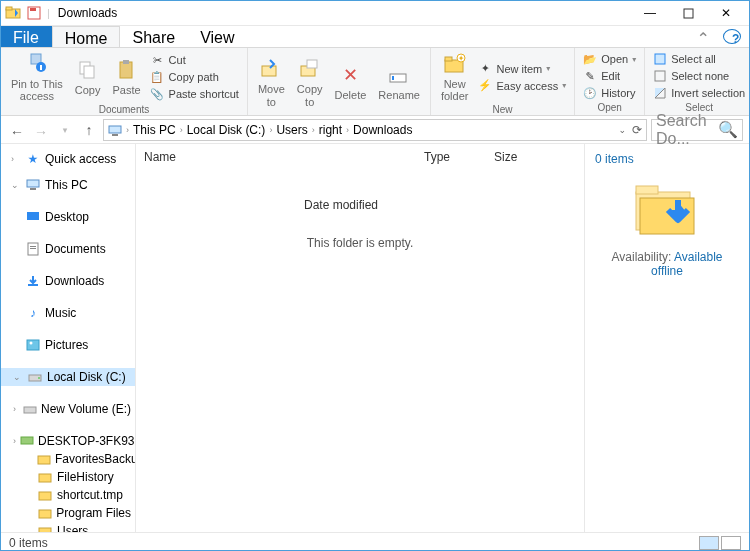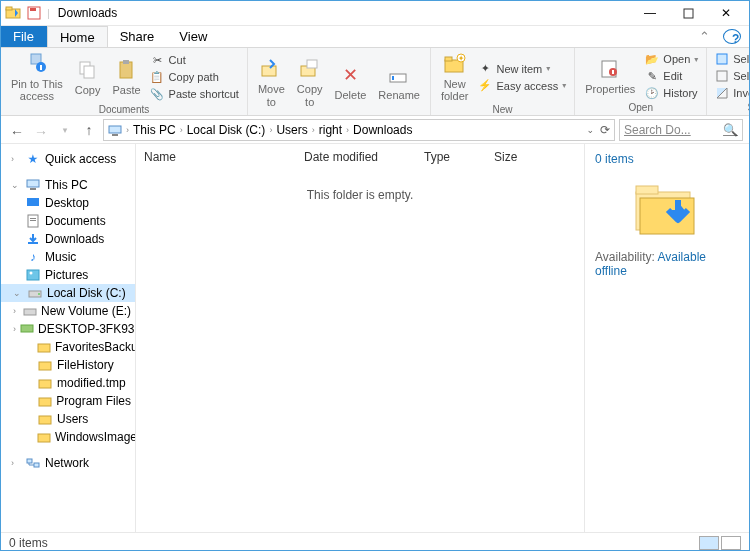--- a/index.html
+++ b/index.html
@@ -3,61 +3,61 @@
 <meta charset="utf-8">
 <style>
 * { box-sizing: border-box; margin: 0; padding: 0; }
 body { font-family: "Segoe UI", Tahoma, sans-serif; font-size: 11px; color: #000; background: #fff; width: 750px; height: 551px; overflow: hidden; border: 1px solid #4a9edb; }
 .titlebar { height: 25px; display: flex; align-items: center; padding: 0 4px; background: #fff; border-bottom: 1px solid #e8e8e8; }
 .titlebar .icons { display: flex; gap: 6px; align-items: center; margin-right: 8px; }
 .titlebar .title { font-size: 12px; }
 .titlebar .controls { margin-left: auto; display: flex; }
 .titlebar .controls .wc { width: 38px; height: 20px; display: flex; align-items: center; justify-content: center; font-size: 12px; }
 .tabbar { height: 22px; display: flex; align-items: stretch; border-bottom: 1px solid #d9d9d9; }
-.tabbar .tab { padding: 3px 12px 0; font-size: 13px; border-right: 1px solid transparent; }
+.tabbar .tab { padding: 3px 12px 0; font-size: 16px; border-right: 1px solid transparent; }
 .tabbar .tab.file { background: #1979ca; color: #fff; }
 .tabbar .tab.active { background: #f5f6f7; border-top: 1px solid #d9d9d9; border-left: 1px solid #d9d9d9; border-right: 1px solid #d9d9d9; }
 .tabbar .spacer { flex: 1; }
 .tabbar .help { padding: 3px 8px 0; color: #1979ca; font-size: 12px; font-weight: bold; border:1px solid #1979ca; border-radius:50%; width:15px; height:15px; line-height:12px; text-align:center; margin:3px 8px 0 0;}
 .ribbon { height: 68px; background: #f5f6f7; border-bottom: 1px solid #d9d9d9; display: flex; font-size: 11px; color: #444; }
 .ribbon-group { display: flex; flex-direction: column; border-right: 1px solid #e1e1e1; padding: 2px 6px 0; }
 .ribbon-group .gbody { flex: 1; display: flex; align-items: center; gap: 4px; }
 .ribbon-group .glabel { text-align: center; font-size: 10px; color: #666; padding-bottom: 2px; }
 .rbtn-lg { display: flex; flex-direction: column; align-items: center; gap: 2px; padding: 2px 4px; text-align: center; line-height: 1.1; color: #6a6a6a; }
 .rbtn-lg .ico { width: 24px; height: 24px; display: flex; align-items: center; justify-content: center; }
 .rbtn-sm { display: flex; align-items: center; gap: 4px; padding: 1px 2px; white-space: nowrap; }
 .rbtn-sm .ico { width: 14px; height: 14px; display: flex; align-items: center; justify-content: center; }
 .vstack { display: flex; flex-direction: column; gap: 1px; }
 .addrbar { height: 28px; display: flex; align-items: center; gap: 4px; padding: 2px 6px; border-bottom: 1px solid #e8e8e8; }
 .navbtn { width: 20px; height: 20px; display: flex; align-items: center; justify-content: center; color: #555; font-size: 14px; }
 .navbtn.disabled { color: #bbb; }
 .crumbs { flex: 1; display: flex; align-items: center; height: 22px; border: 1px solid #ccc; padding: 0 4px; gap: 4px; font-size: 12px; overflow: hidden; }
 .crumbs .sep { color: #888; font-size: 9px; }
 .crumbs .refresh { margin-left: auto; color: #666; }
-.search { width: 124px; height: 22px; border: 1px solid #ccc; padding: 0 4px; color: #888; display: flex; align-items: center; font-size: 12px; text-decoration: underline; }
+.search { width: 92px; height: 22px; border: 1px solid #ccc; padding: 0 4px; color: #888; display: flex; align-items: center; font-size: 16px; }
 .body { display: flex; height: 388px; }
 .nav { width: 135px; border-right: 1px solid #e8e8e8; overflow: hidden; padding-top: 6px; }
 .nav .item { display: flex; align-items: center; gap: 4px; padding: 2px 4px 2px 10px; height: 18px; white-space: nowrap; font-size: 12px; }
-.nav .item.indent { padding-left: 24px; }
+.nav .item.indent { padding-left: 24px; margin-top: 14px; }
 .nav .item.indent2 { padding-left: 36px; }
 .nav .item.selected { background: #cde8ff; }
 .nav .exp { width: 10px; color: #888; font-size: 9px; }
 .nav .ico { width: 16px; height: 14px; display: flex; align-items: center; justify-content: center; }
 .nav .spacer { height: 8px; }
 .content { flex: 1; display: flex; flex-direction: column; }
 .cols { display: flex; padding: 6px 8px; font-size: 12px; color: #333; }
 .cols .col { padding-right: 30px; }
 .cols .col:first-child { width: 160px; }
-.cols .col:nth-child(2) { width: 120px; }
+.cols .col:nth-child(2) { width: 120px; margin-top: 48px; }
 .cols .col:nth-child(3) { width: 70px; }
 .empty { text-align: center; color: #555; font-size: 12px; margin-top: 18px; }
 .details { width: 165px; border-left: 1px solid #e8e8e8; padding: 8px 10px; font-size: 12px; }
 .details .count { color: #1a6fb0; margin-bottom: 12px; }
 .details .bigicon { display: flex; justify-content: center; margin: 8px 0 12px; }
-.details .avail { color: #666; }
+.details .avail { color: #666; text-align: center; }
 .details .avail .v { color: #1a6fb0; }
 .status { height: 20px; border-top: 1px solid #e8e8e8; display: flex; align-items: center; padding: 0 8px; font-size: 12px; color: #444; }
 .status .viewbtns { margin-left: auto; display: flex; gap: 2px; }
 .status .viewbtns .vb { width: 20px; height: 14px; border: 1px solid #aaa; }
 .status .viewbtns .vb.active { background: #cde8ff; }
 svg { display: block; }
 </style>
 </head>
 <body>
 
@@ -213,30 +213,20 @@
             <span>Easy access</span>
             <span style="font-size:8px;color:#888"> ▾</span>
           </div>
       </div>
     </div>
     <div class="glabel">New</div>
   </div>
 
   <div class="ribbon-group">
     <div class="gbody">
-      <div class="rbtn-lg">
-          <span class="ico">
-            <svg width="22" height="22">
-              <rect x="3" y="3" width="14" height="16" fill="#fff" stroke="#888"></rect>
-              <circle cx="14" cy="14" r="4" fill="#d9534f"></circle>
-              <rect x="13" y="12" width="2" height="4" fill="#fff"></rect>
-            </svg>
-          </span>
-          <span>Properties</span>
-        </div>
       <div class="vstack">
         <div class="rbtn-sm">
             <span class="ico">📂</span>
             <span>Open</span>
             <span style="font-size:8px;color:#888"> ▾</span>
           </div>
         <div class="rbtn-sm">
             <span class="ico">✎</span>
             <span>Edit</span>
           </div>
@@ -416,21 +406,21 @@
           </svg>
         </span>
         <span>FileHistory</span>
       </div>
     <div class="item indent2">
         <span class="ico">
           <svg width="14" height="12">
             <rect x="1" y="3" width="12" height="8" fill="#ffd96a" stroke="#caa43a"></rect>
           </svg>
         </span>
-        <span>modified.tmp</span>
+        <span>shortcut.tmp</span>
       </div>
     <div class="item indent2">
         <span class="ico">
           <svg width="14" height="12">
             <rect x="1" y="3" width="12" height="8" fill="#ffd96a" stroke="#caa43a"></rect>
           </svg>
         </span>
         <span>Program Files</span>
       </div>
     <div class="item indent2">

